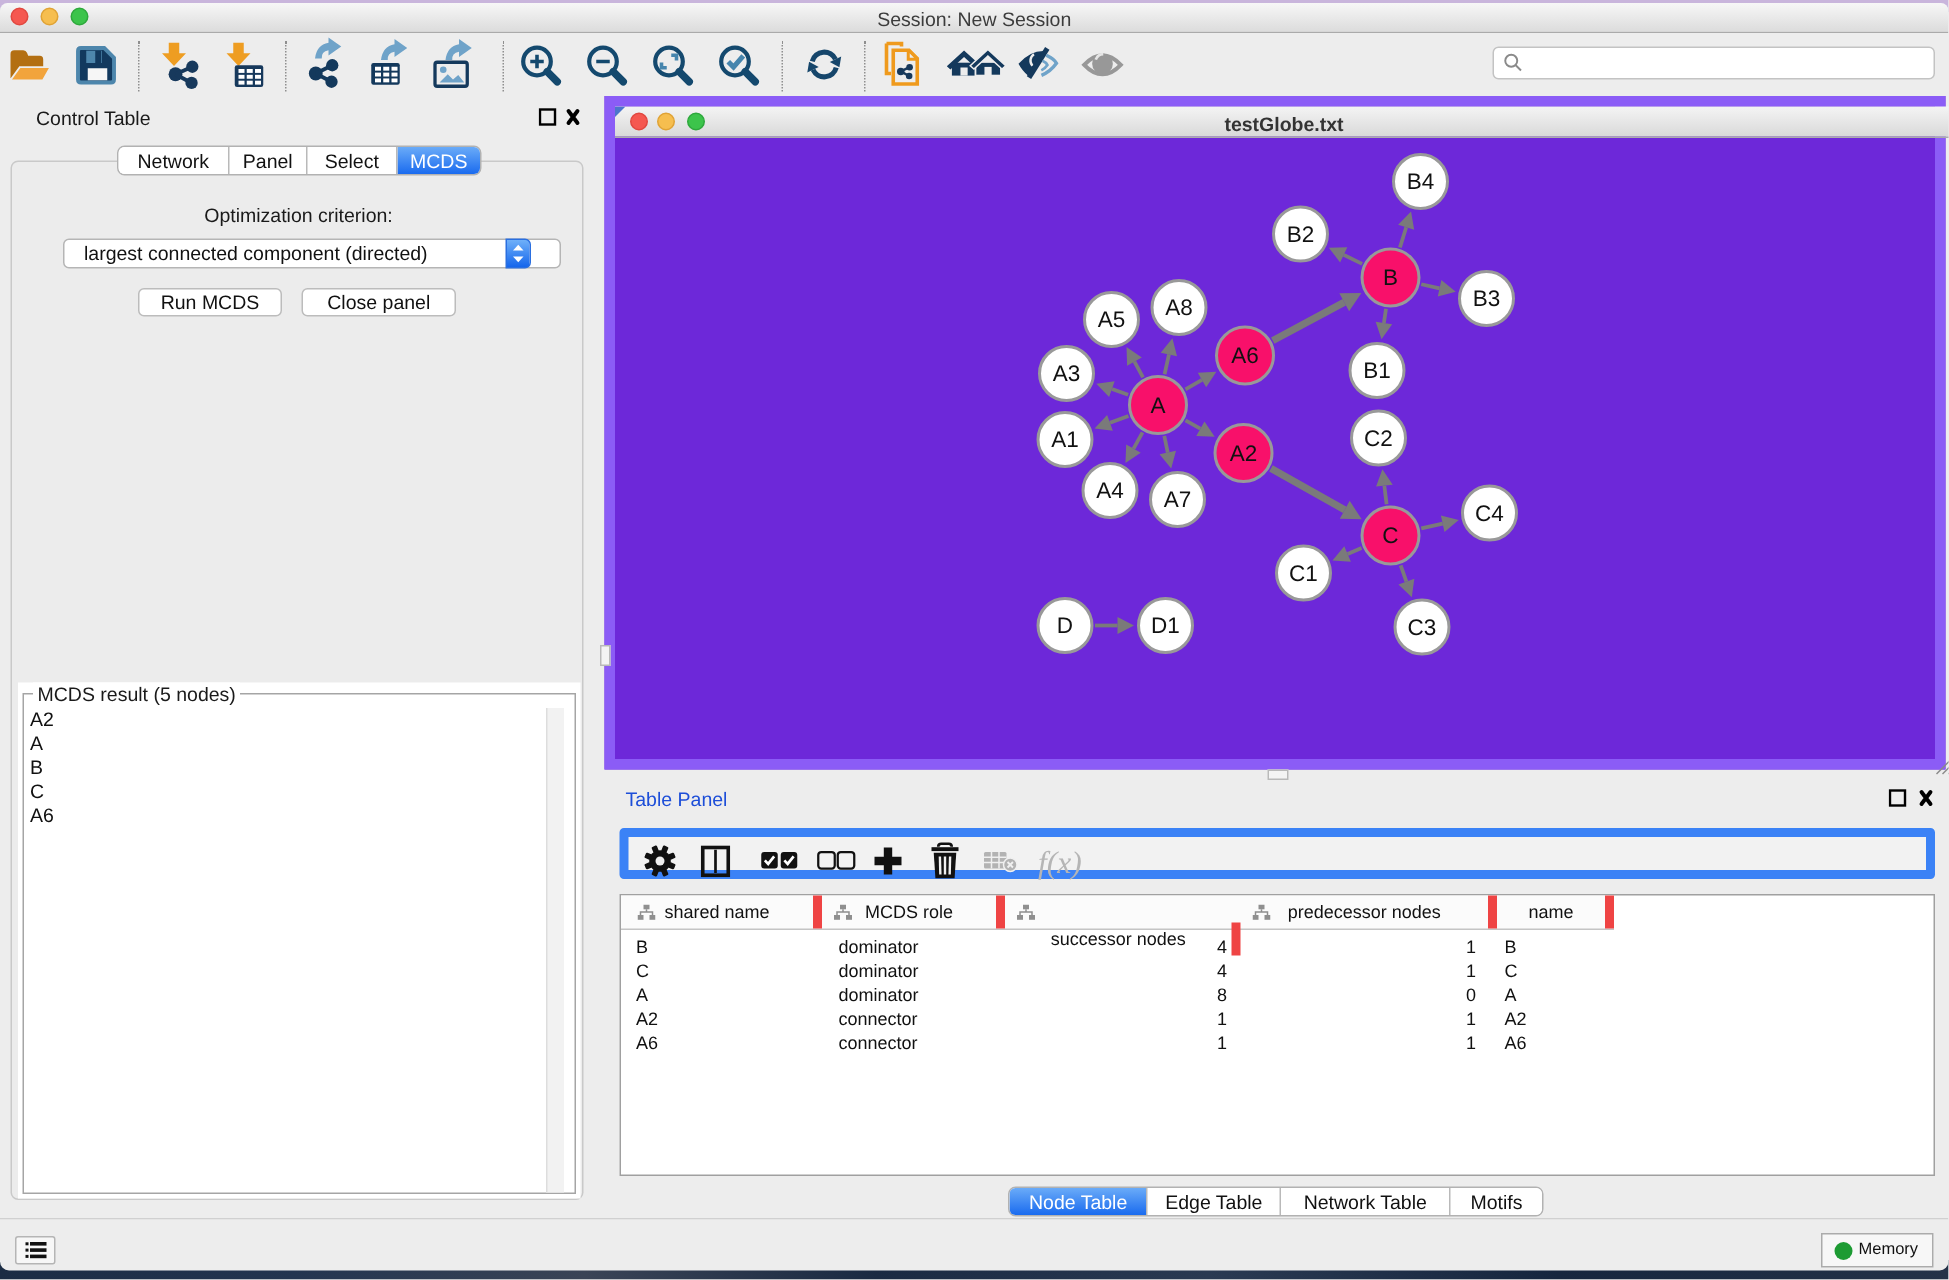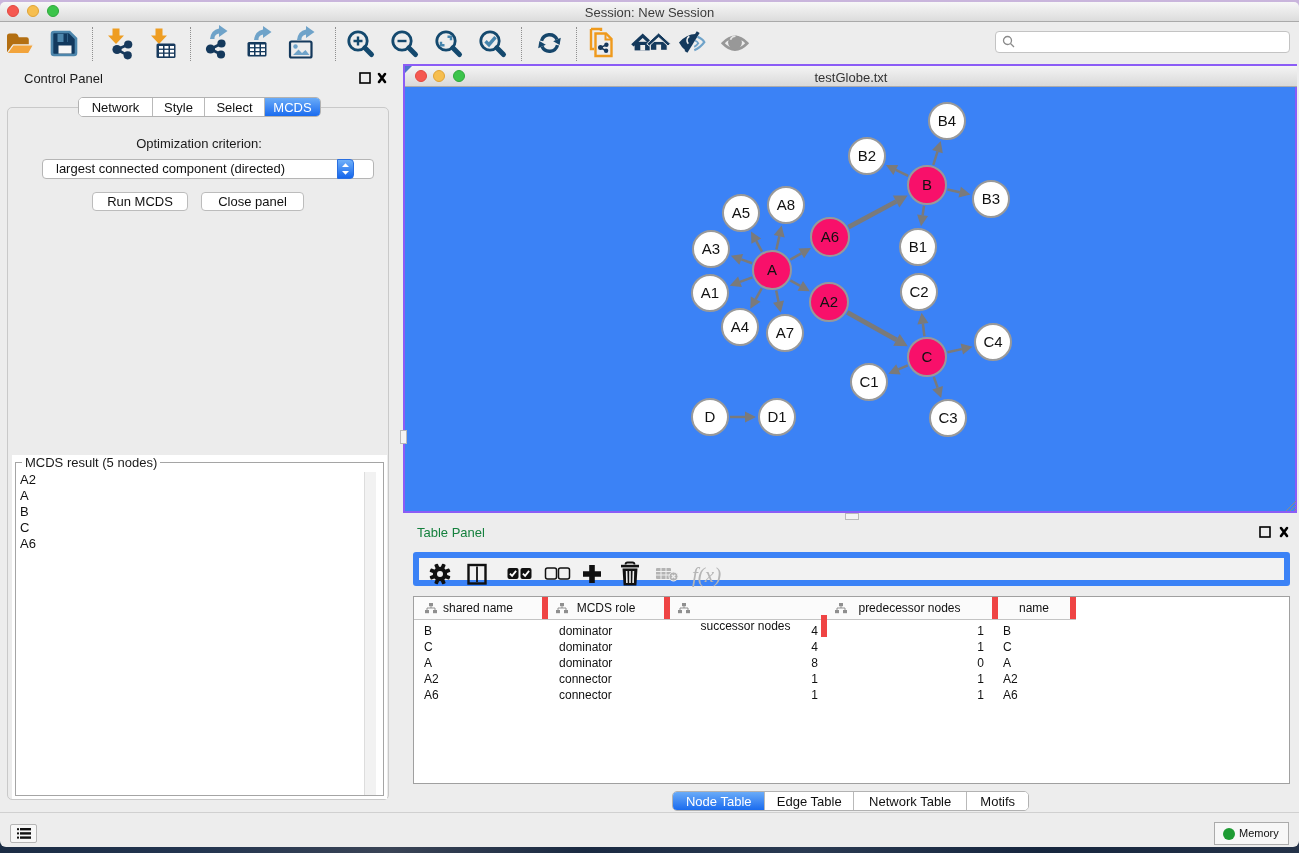--- a/index.html
+++ b/index.html
@@ -26,25 +26,25 @@
 #opt-label { left:8px; top:136px; width:382px; text-align:center; font-size:13px; color:#1a1a1a; }
 #combo { left:42px; top:159px; width:332px; height:20px; background:#ffffff; border:1px solid #b5b5b5; border-radius:4px; font-size:13px; color:#111111; line-height:18px; padding-left:13px; }
 #combo-cap { left:337px; top:159px; width:17px; height:20px; border-radius:0 4px 4px 0; background:linear-gradient(#6fb0f9,#1566ec); border:1px solid #2a6fe0; }
 .btn { position:absolute; height:19px; background:#ffffff; border:1px solid #bcbcbc; border-radius:4px; font-size:13px; color:#111111; text-align:center; line-height:17px; }
 #mcds-wrap { left:12px; top:455px; width:375px; height:344px; background:#ffffff; }
 #mcds-border { left:15px; top:462px; width:369px; height:334px; border:1px solid #a5a5a5; }
 #mcds-title { left:22px; top:455px; background:#ffffff; padding:0 3px; font-size:13px; color:#1a1a1a; }
 #mcds-list { left:20px; top:472px; width:346px; font-size:13px; color:#111111; line-height:16px; }
 #mcds-sb { left:364px; top:472px; width:12px; height:323px; background:#f2f2f2; border-left:1px solid #dddddd; }
 
-#netwin { left:403px; top:64px; width:894px; height:449px; background:#3b82f6; border:2px solid #8b5cf6; }
+#netwin { left:403px; top:64px; width:894px; height:449px; background:#6d28d9; border:7px solid #8b5cf6;font-weight:bold; }
 #net-titlebar { left:0px; top:0px; width:892px; height:21px; background:linear-gradient(#f4f4f4,#d9d9d9); border-bottom:1px solid #ababab; }
 #net-title { left:0; top:4px; width:892px; text-align:center; font-size:13px; color:#333333; }
 
-#tp-title { left:417px; top:525px; font-size:13px; color:#15803d; }
+#tp-title { left:417px; top:525px; font-size:13px; color:#1d4ed8; }
 #tp-toolbar { left:413px; top:552px; width:877px; height:34px; background:#f2f2f2; border:6px solid #3b82f6; border-radius:3px; }
 #tp-table { left:413px; top:596px; width:877px; height:188px; background:#ffffff; border:1px solid #a0a0a0; }
 #tp-header { left:0px; top:0px; width:662px; height:23px; background:#fbfbfb; border-bottom:1px solid #c4c4c4; }
 .hcell { position:absolute; top:0; height:22px; border-right:6px solid #ef4444; font-size:12px; color:#111111; text-align:center; line-height:23px; }
 .trow { position:absolute; font-size:12px; color:#111111; height:16px; line-height:16px; }
 #tp-tabs { left:672px; top:791px; width:357px; height:20px; }
 
 #statusbar { left:0; top:812px; width:1299px; height:35px; background:#ededed; border-top:1px solid #d0d0d0; border-radius:0 0 6px 6px; z-index:1; }
 #sb-btn { z-index:2; left:10px; top:824px; width:27px; height:19px; background:#f7f7f7; border:1px solid #b5b5b5; border-radius:2px; }
 #mem-btn { z-index:2; left:1214px; top:822px; width:75px; height:23px; background:#f7f7f7; border:1px solid #ababab; font-size:11px; color:#111111; }
@@ -205,29 +205,29 @@
 <path d="M730.5 16.8 A5.4 5.4 0 0 1 735.5 13.1" fill="none" stroke="#e6e6e6" stroke-width="1.8"></path>
 </g>
 </svg>
   <div class="abs" id="search"></div>
   <svg class="abs" style="left:1002px;top:12px;" width="14" height="14" viewBox="0 0 14 14">
       <circle cx="5.5" cy="5.5" r="4" fill="none" stroke="#8a8a8a" stroke-width="1.3"></circle>
       <line x1="8.5" y1="8.5" x2="12" y2="12" stroke="#8a8a8a" stroke-width="1.3"></line>
     </svg>
 </div>
 
-<div class="abs" id="cp-title">Control Panel</div>
+<div class="abs" id="cp-title">Control Table</div>
 <svg class="abs" style="left:359px;top:72px;" width="30" height="12" viewBox="0 0 30 12">
     <rect x="1" y="1" width="10" height="10" fill="none" stroke="#000000" stroke-width="1.6"></rect>
     <path d="M20 2 L26 10 M26 2 L20 10" stroke="#000000" stroke-width="2.6" stroke-linecap="round"></path>
   </svg>
 <div class="abs" id="cp-body"></div>
 <div class="abs tabbar" id="cp-tabs">
   <div class="tab" style="width:73px;">Network</div>
-  <div class="tab" style="width:52px;">Style</div>
+  <div class="tab" style="width:52px;">Panel</div>
   <div class="tab" style="width:60px;">Select</div>
   <div class="tab sel" style="width:56px;">MCDS</div>
 </div>
 <div class="abs" id="opt-label">Optimization criterion:</div>
 <div class="abs" id="combo">largest connected component (directed)</div>
 <div class="abs" id="combo-cap"><svg width="15" height="18" viewBox="0 0 15 18">
       <path d="M4 7 L7.5 3.2 L11 7 Z" fill="#ffffff"></path>
       <path d="M4 11 L7.5 14.8 L11 11 Z" fill="#ffffff"></path>
     </svg></div>
 <div class="abs btn" style="left:92px;top:192px;width:96px;">Run MCDS</div>

